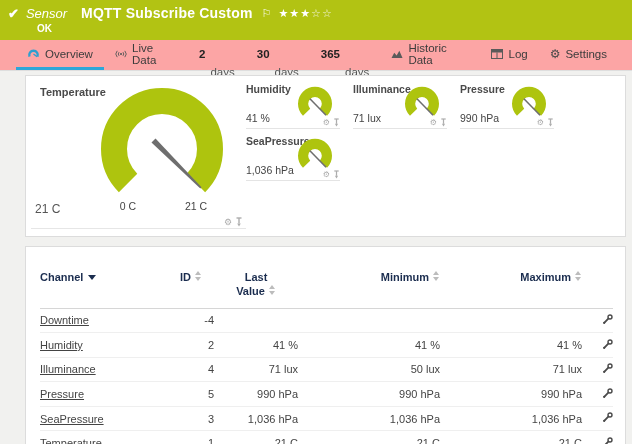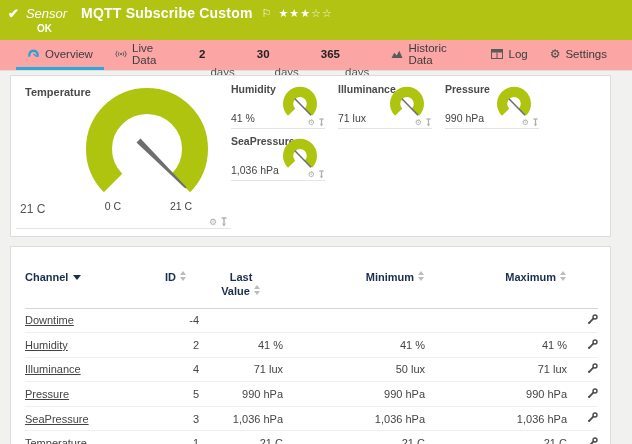--- a/index.html
+++ b/index.html
@@ -33,21 +33,21 @@
     font-size:11.5px; color:#3c3c3c; cursor:pointer;
     border-bottom:3px solid transparent;
   }
   .tab.active { border-bottom-color:#2da7d9; }
   .tab .num { font-weight:bold; color:#222; }
   .tab .unit { color:#555;margin-top:36px; }
   .tab svg { display:block; }
 
   
   .panel {
-    position:relative; margin-left:10px; width:601px;
+    position:relative; margin-left:25px; width:601px;
     background:#fff; border:1px solid #dcdcdc;
   }
   .panel-gauges { margin-top:4px; height:162px; }
   .panel-table  { margin-top:9px; height:215px; padding:24px 14px 0 14px; }
 
   
   .gauge-main {
     position:absolute; left:5px; top:7px; width:215px; height:146px;
     border-bottom:1px solid #e6e6e6;
   }

